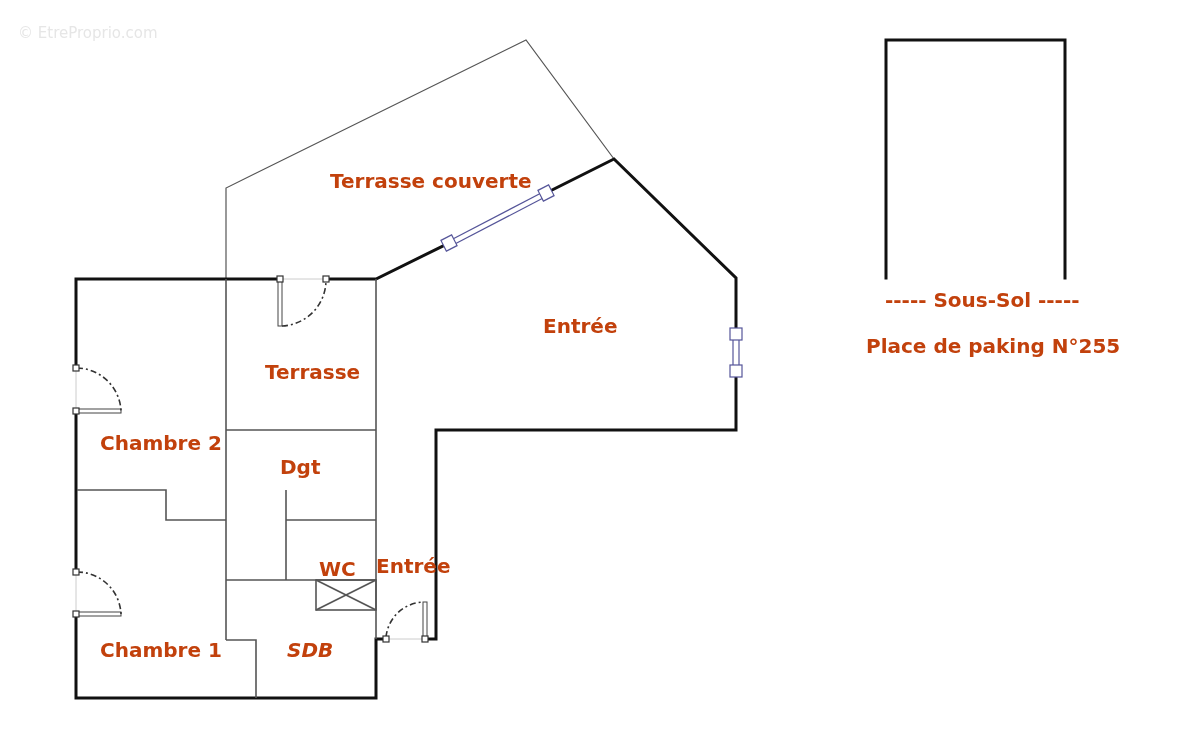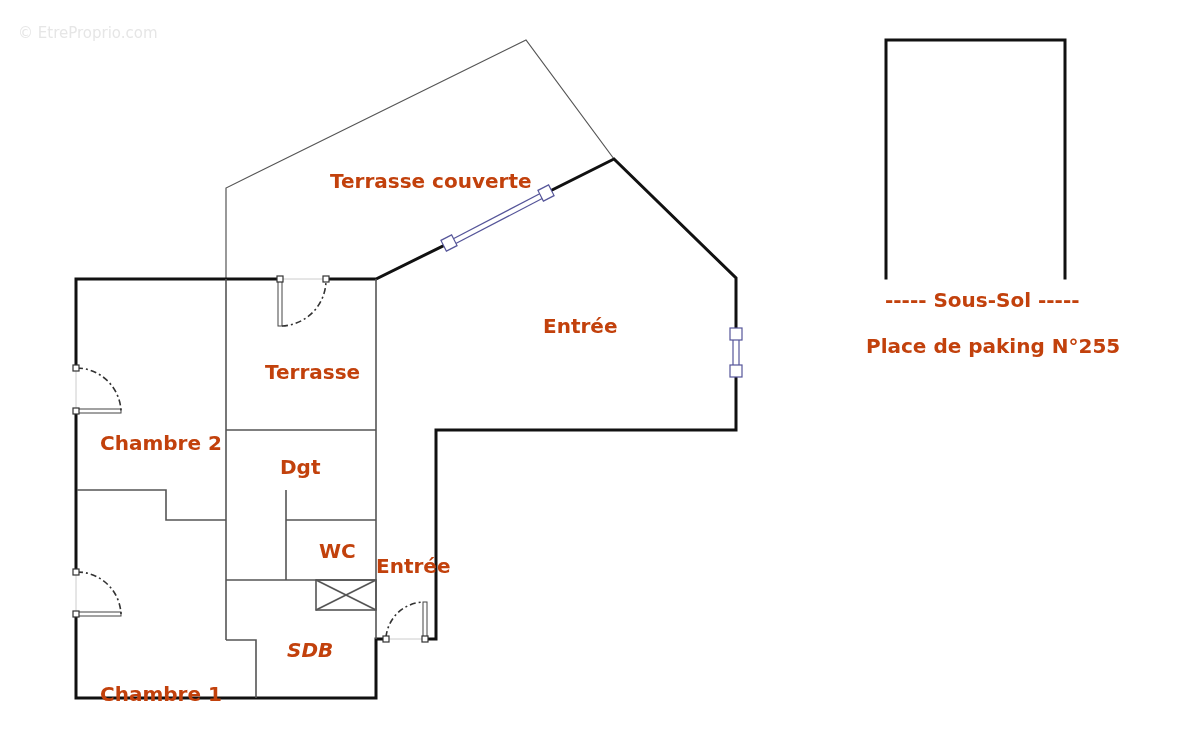--- a/index.html
+++ b/index.html
@@ -81,19 +81,19 @@
   <polyline class="wall-ext" points="886,278 886,40 1065,40 1065,278"></polyline>
 </svg>
 
 <div class="watermark">© EtreProprio.com</div>
 
 <div class="label" style="left:330px; top:169px;">Terrasse couverte</div>
 <div class="label" style="left:543px; top:314px;">Entrée</div>
 <div class="label" style="left:265px; top:360px;">Terrasse</div>
 <div class="label" style="left:100px; top:431px;">Chambre 2</div>
 <div class="label" style="left:280px; top:455px;">Dgt</div>
-<div class="label" style="left:319px; top:539px;">WC</div>
+<div class="label" style="left:319px; top:557px;">WC</div>
 <div class="label" style="left:376px; top:530px;margin-top:24px;">Entrée</div>
-<div class="label" style="left:100px; top:638px;margin-top:44px;">Chambre 1</div>
+<div class="label" style="left:100px; top:638px;">Chambre 1</div>
 <div class="label" style="left:287px; top:638px;font-style:italic;">SDB</div>
 
 <div class="label" style="left:885px; top:288px;">----- Sous-Sol -----</div>
 <div class="label" style="left:866px; top:334px;">Place de paking N°255</div>
 
 </body></html>

